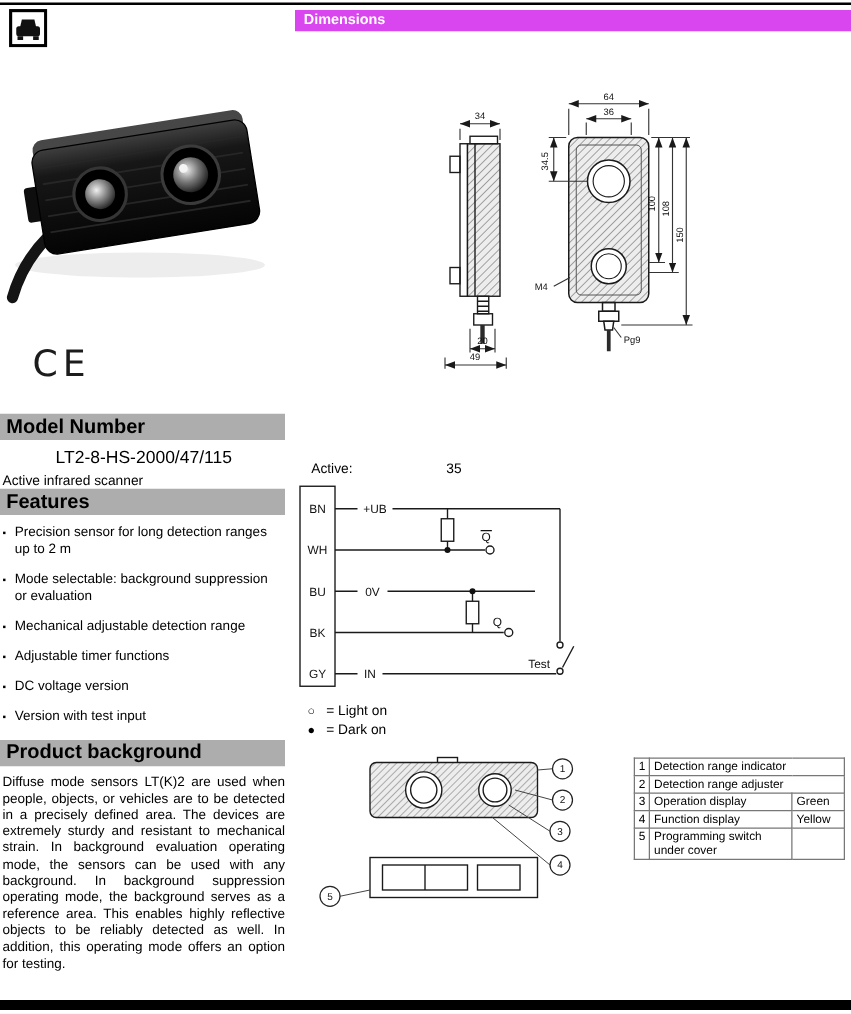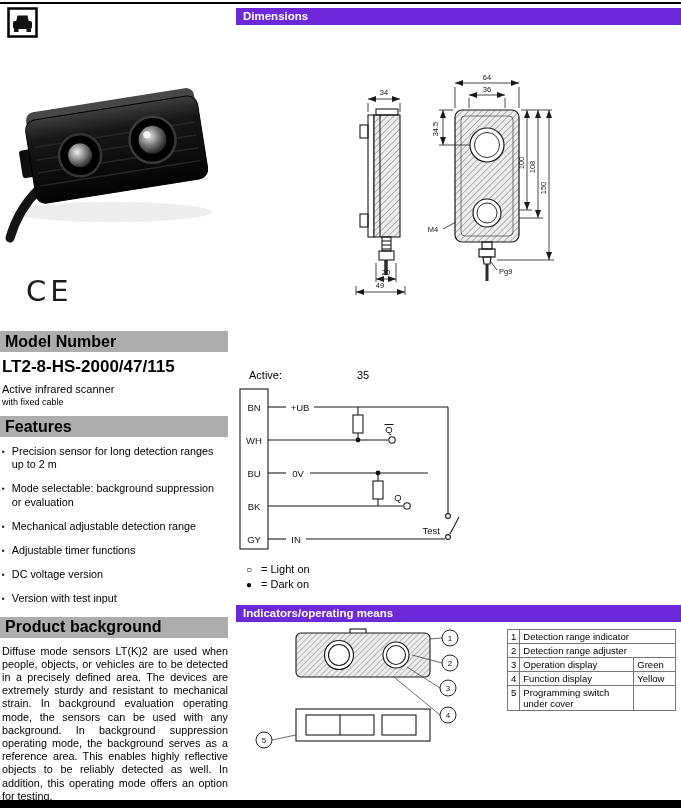--- a/index.html
+++ b/index.html
@@ -12,32 +12,32 @@
   .top-rule  { position:absolute; left:0; top:2px;  width:681px; height:2px; background:#000; }
   .footer-bar{ position:absolute; left:0; top:800px; width:681px; height:8px; background:#000; }
 
   .app-icon { position:absolute; left:7px; top:7px; width:31px; height:31px; }
   .photo    { position:absolute; left:2px; top:40px; width:224px; height:207px; }
   .ce-mark  { position:absolute; left:26px; top:274px; font-size:29px; letter-spacing:4px;
               color:#1c1c1c; font-family:"DejaVu Sans",sans-serif;text-align:right; }
 
   .left-col { position:absolute; left:0; top:331px; width:228px; }
   .bar-left { background:#adadad; font-size:16px; font-weight:bold; padding:1.5px 0 1.5px 5px; }
-  .model-number  { font-size:17px; font-weight:bold; margin:5px 0 0 2px; }
+  .model-number  { font-size:14px; font-weight:normal; margin:5px 0 0 2px;text-align:center; }
   .model-type    { font-size:11px;  margin:6px 0 0 2px; }
   .model-variant { font-size:9px;   margin:2px 0 9px 2px; }
 
   .features-list { margin:8px 0 5px 2px; }
   .feature-item  { display:flex; gap:7px; margin-bottom:11px; font-size:10.8px; line-height:13.2px; width:218px; }
   .bullet        { font-size:8px; line-height:13px; }
 
   .product-text { margin:7px 2px 0 2px; width:226px; font-size:10.8px; line-height:13.2px; text-align:justify; }
 
   .right-col { position:absolute; left:236px; top:8px; width:445px; }
-  .bar-right { background:#6d28d9; color:#fff; font-size:11.5px; font-weight:bold;
+  .bar-right { background:#d946ef; color:#fff; font-size:11.5px; font-weight:bold;
                height:17px; line-height:17px; padding-left:7px; }
   .elec-header { margin-top:8px; }
   .ind-header  { margin-top:6px; }
   .dim-box  { position:relative; height:337px; }
   .elec-box { position:relative; height:237px; }
   .ind-box  { position:relative; height:152px; }
 
   .option-label { position:absolute; left:13px;  top:7px; font-size:11px; }
   .option-value { position:absolute; left:121px; top:7px; font-size:11px; }
   .circuit-svg  { position:absolute; left:2px; top:23px; }
@@ -108,21 +108,20 @@
       <circle cx="147" cy="100" r="3.5" fill="#f4f4f4"></circle>
     </g>
   </svg>
 
   <div class="ce-mark">CE</div>
 
   <div class="left-col">
     <div class="bar-left">Model Number</div>
     <div class="model-number">LT2-8-HS-2000/47/115</div>
     <div class="model-type">Active infrared scanner</div>
-    <div class="model-variant">with fixed cable</div>
 
     <div class="bar-left">Features</div>
     <div class="features-list">
       <div class="feature-item">
         <span class="bullet">▪</span>
         <span>Precision sensor for long detection ranges up to 2 m</span>
       </div>
       <div class="feature-item">
         <span class="bullet">▪</span>
         <span>Mode selectable: background suppression or evaluation</span>
@@ -286,21 +285,20 @@
       <div class="legend">
         <div>
           <span class="legend-symbol">○</span><span>= Light on</span>
         </div>
         <div>
           <span class="legend-symbol">●</span><span>= Dark on</span>
         </div>
       </div>
     </div>
 
-    <div class="bar-right ind-header">Indicators/operating means</div>
     <div class="ind-box">
       <svg class="ind-svg" width="250" height="140" viewBox="0 0 250 140">
         <defs>
           <pattern id="hatchB" width="4" height="4" patternUnits="userSpaceOnUse" patternTransform="rotate(45)">
             <rect width="4" height="4" fill="#ededed"></rect>
             <line x1="0" y1="0" x2="0" y2="4" stroke="#949494" stroke-width="1.2"></line>
           </pattern>
         </defs>
         <g stroke="#1a1a1a" stroke-width="1.1" fill="none">
           <rect x="106" y="2" width="16" height="6"></rect>

